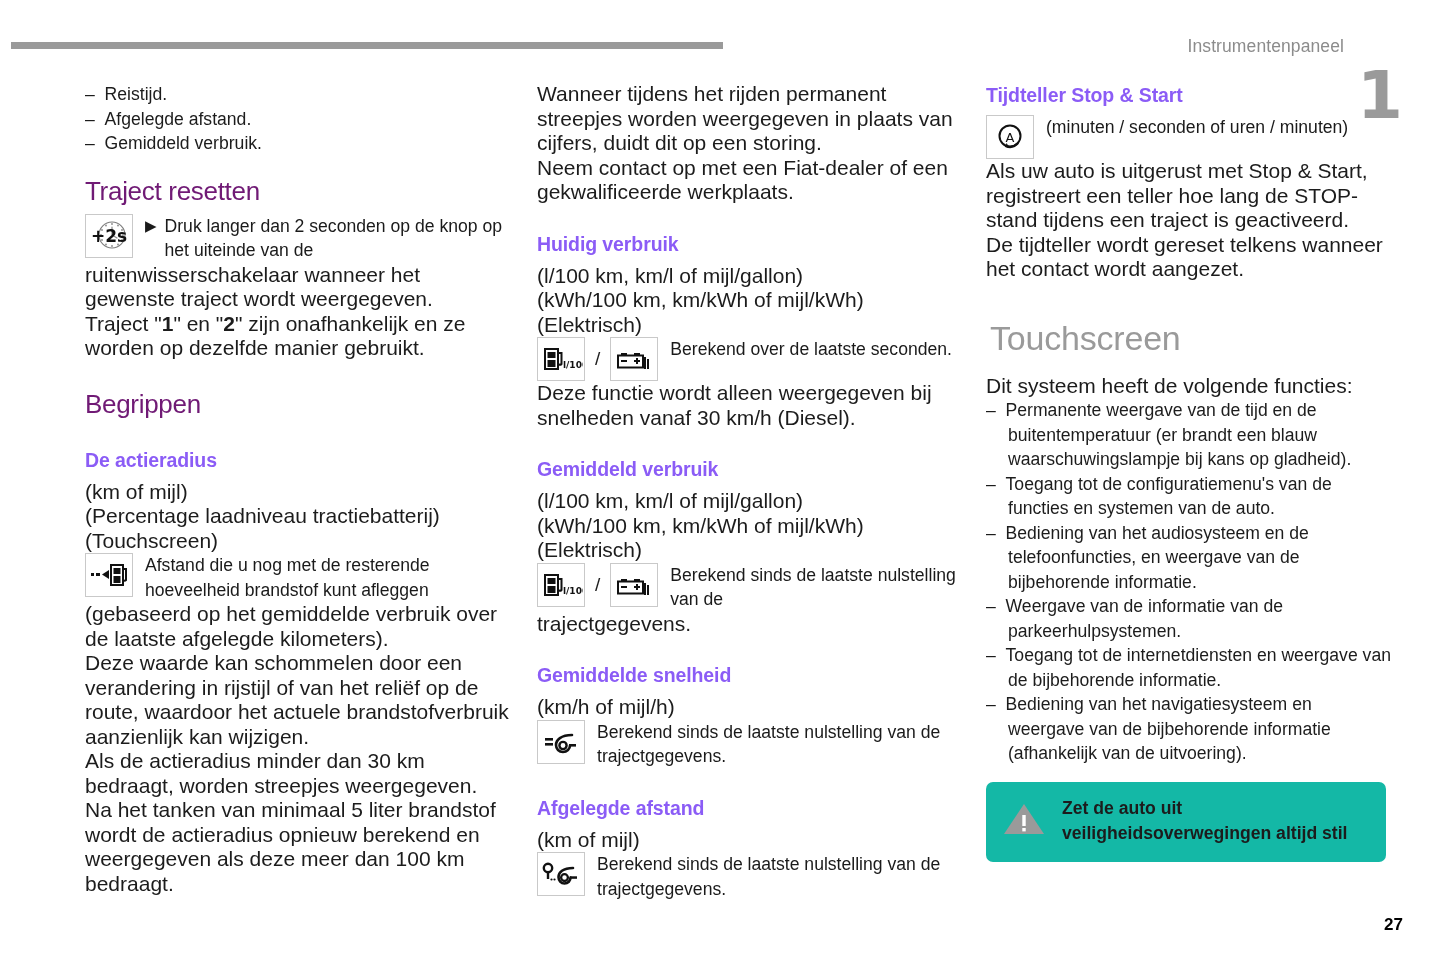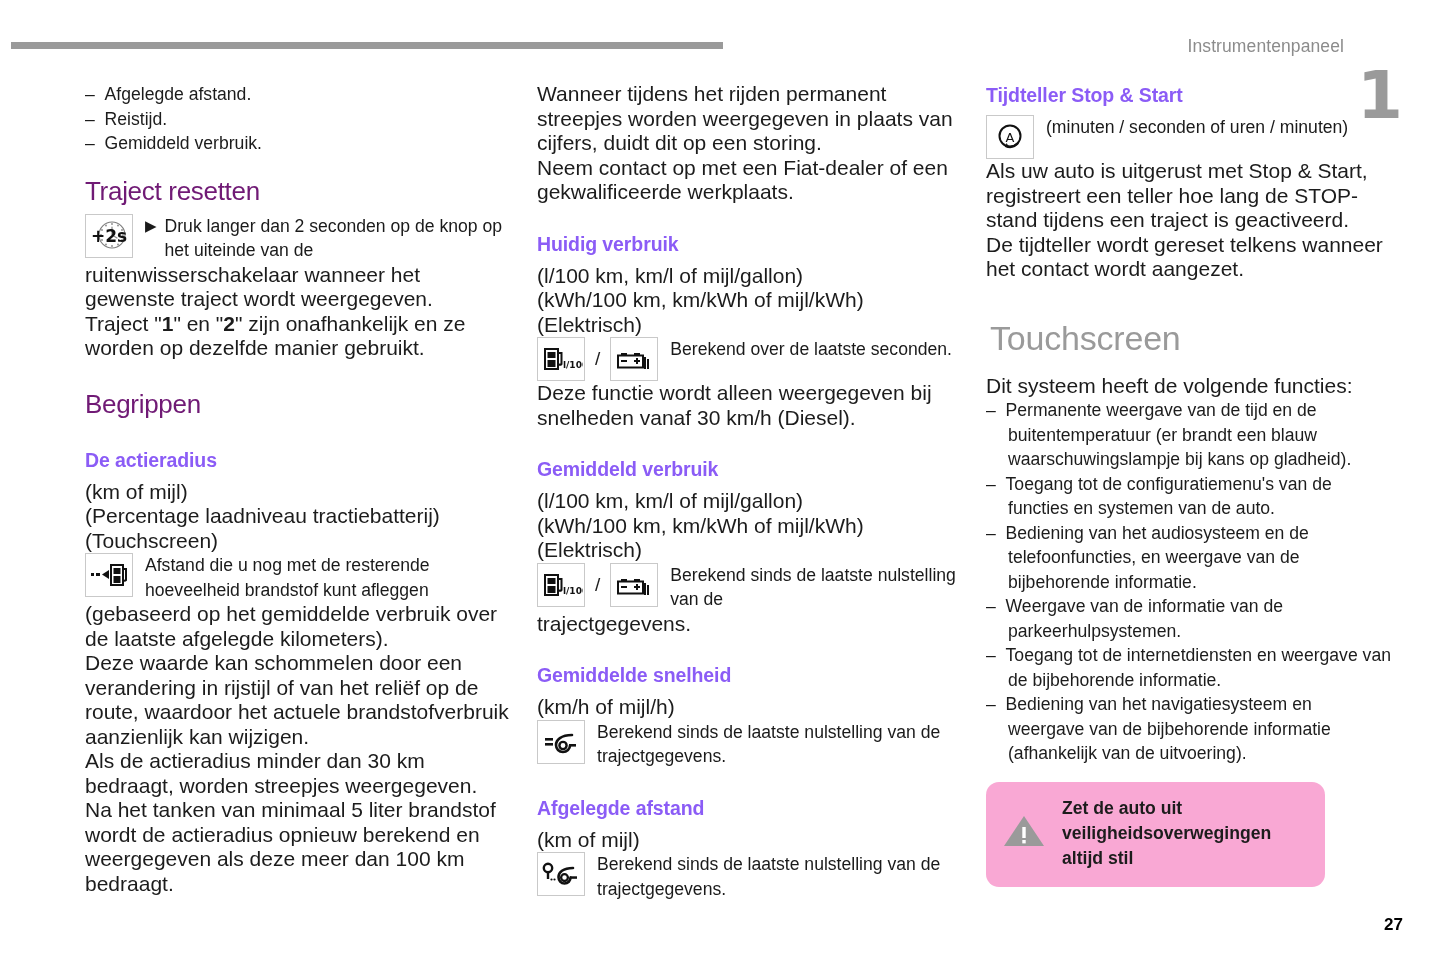--- a/index.html
+++ b/index.html
@@ -153,27 +153,27 @@
   .arrow-glyph {
     display: inline-block;
     padding: 0 8px 0 12px;
     font-size: 15px;
     line-height: 24.5px;
   }
 
   
   .warning-box {
     margin-top: 16px;
-    background: #f9a8d4;
-    border-radius: 13px;
+    background: #14b8a6;
+    border-radius: 7px;
     padding: 14px 18px 16px 16px;
     display: flex;
     align-items: center;
     gap: 16px;
-    width: 339px;
+    width: 400px;
   }
   .warning-text {
     font-size: 17.6px;
     line-height: 25px;
     font-weight: 700;
     color: #1c1c1c;
   }
 
   .page-number {
     position: absolute;
@@ -193,22 +193,22 @@
   <div class="header-rule"></div>
   <div class="header-title">Instrumentenpaneel</div>
 </div>
 <div class="chapter-marker">1</div>
 
 <div class="columns">
 
   <div class="col col-1">
 
     <ul class="dash-list">
+      <li class="dash-item">Reistijd.</li>
       <li class="dash-item">Afgelegde afstand.</li>
-      <li class="dash-item">Reistijd.</li>
       <li class="dash-item">Gemiddeld verbruik.</li>
     </ul>
 
     <div class="sp-18"></div>
     <h3 class="h-major">Traject resetten</h3>
     <div class="sp-6"></div>
 
     <div class="icon-row">
       <span class="icon-box">
         <svg width="44" height="40" viewBox="0 0 44 40" aria-hidden="true">

